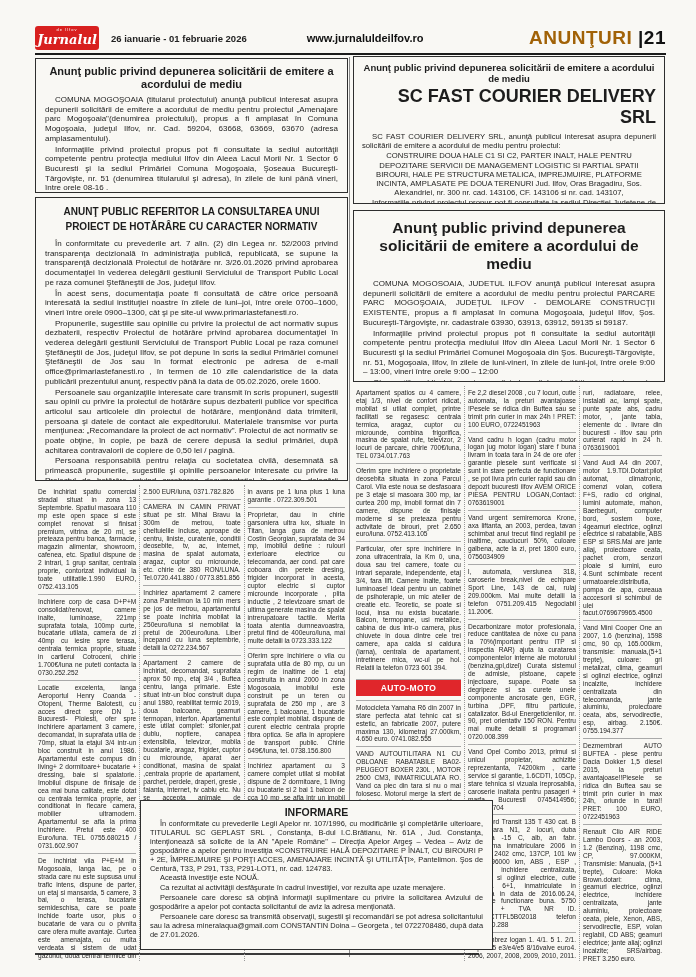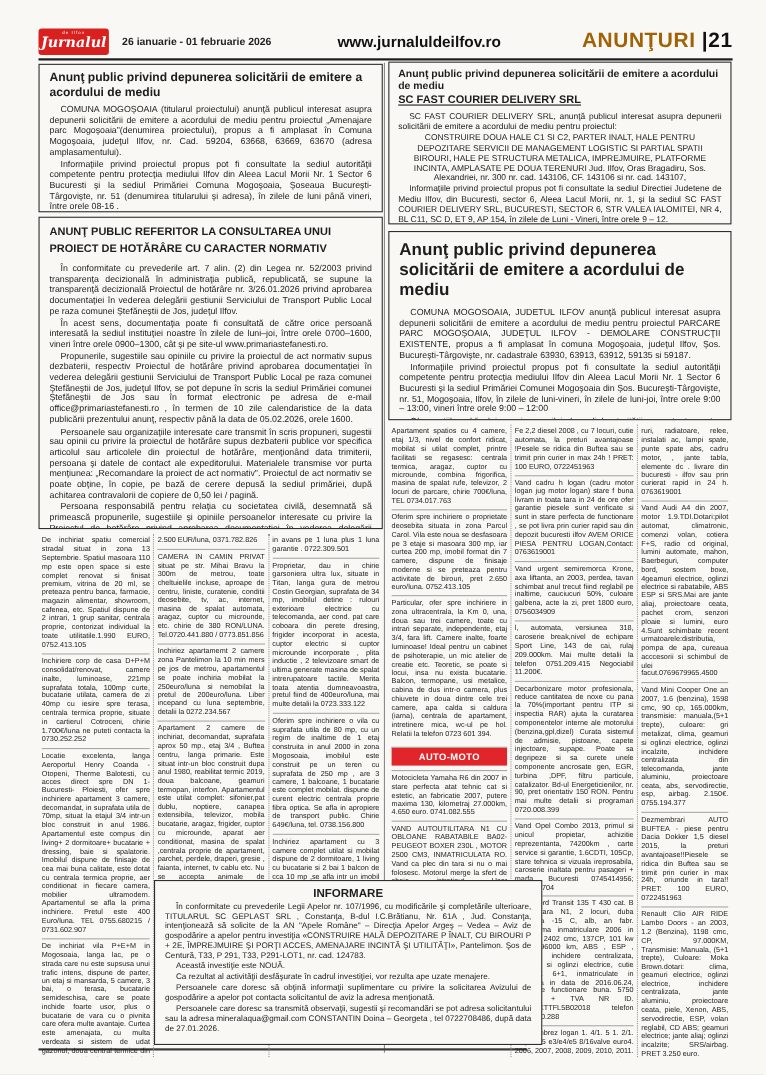--- a/index.html
+++ b/index.html
@@ -5,42 +5,42 @@
   html,body{margin:0;padding:0;background:#dcdcda;}
   .page{position:relative;width:696px;height:977px;background:#f9f8f4;margin:0 auto;
         font-family:"Liberation Sans",sans-serif;color:#1d1d1d;overflow:hidden;}
   
   .header{position:absolute;left:35px;right:30px;top:24px;height:28px;display:flex;align-items:center;}
   .logo{width:64px;height:24px;background:#d8201f;border-radius:3px;position:relative;
         display:flex;align-items:center;justify-content:center;flex:none;}
   .logo .top{position:absolute;top:1px;left:0;right:0;text-align:center;color:#fff;font-size:4px;letter-spacing:1px;}
   .logo .main{color:#fff;font-family:"DejaVu Serif",serif;font-style:italic;font-weight:bold;font-size:13px;margin-top:3px;}
   .hdr-date{margin-left:12px;font-size:9.5px;font-weight:bold;color:#222;}
-  .hdr-site{margin-left:60px;font-size:14px;font-weight:bold;color:#111;}
+  .hdr-site{margin-left:60px;font-size:11px;font-weight:bold;color:#111;}
   .hdr-right{margin-left:auto;font-size:19px;font-weight:bold;letter-spacing:.5px;}
   .hdr-right .sec{color:#a16207;}
   .hdr-right .pg{color:#111;}
   .header-rule{position:absolute;left:35px;right:30px;top:53px;height:2px;background:#1b1b1b;}
   .main-divider{position:absolute;left:349px;top:57px;height:900px;width:1px;background:#8a8a8a;}
   .bottom-rule{position:absolute;left:35px;top:953px;width:444px;height:2px;background:#3a3a3a;}
   
   .half{position:absolute;top:58px;}
   .half.left{left:35px;width:313px;}
   .half.right{left:353px;width:312px;top:56px;}
   .nbox{border:1.2px solid #2e2e2e;background:#f9f8f4;padding:5px 9px;box-sizing:border-box;overflow:hidden;}
-  .nbox .title{font-weight:bold;}
+  .nbox .title{font-weight:bold;text-align:center;}
   .para{font-size:8px;line-height:9.7px;text-align:justify;text-indent:10px;margin:0 0 1px 0;}
   .para.center{text-align:center;text-indent:0;}
   #boxA{height:135px;}
   #boxA .title{font-size:11px;line-height:13px;margin:1px 0 4px;}
   #boxB{height:284px;margin-top:4px;}
   #boxB .title{font-size:10px;line-height:14.5px;margin:2px 0 5px;}
   #boxC{height:148px;padding:4px 8px;}
   #boxC .title{font-size:9.5px;margin:1px 0 2px;}
-  #boxC .company{font-size:10px;font-weight:bold;text-align:left;margin:2px 0 4px;text-decoration:underline;}
+  #boxC .company{font-size:18px;font-weight:bold;text-align:right;margin:2px 0 4px;}
   #boxC .para{font-size:7.7px;line-height:9.2px;}
   #boxD{height:172px;margin-top:6px;}
   #boxD .title{font-size:15.5px;line-height:18px;margin:3px 0 6px;}
   
   .cols{display:flex;margin-top:4px;}
   .col{box-sizing:border-box;padding:0 3px;overflow:hidden;}
   .col + .col{border-left:1px dotted #9a9a9a;}
   .left .cols{height:476px;}
   .left .col{width:104.3px;}
   .right .cols{height:575px;}

